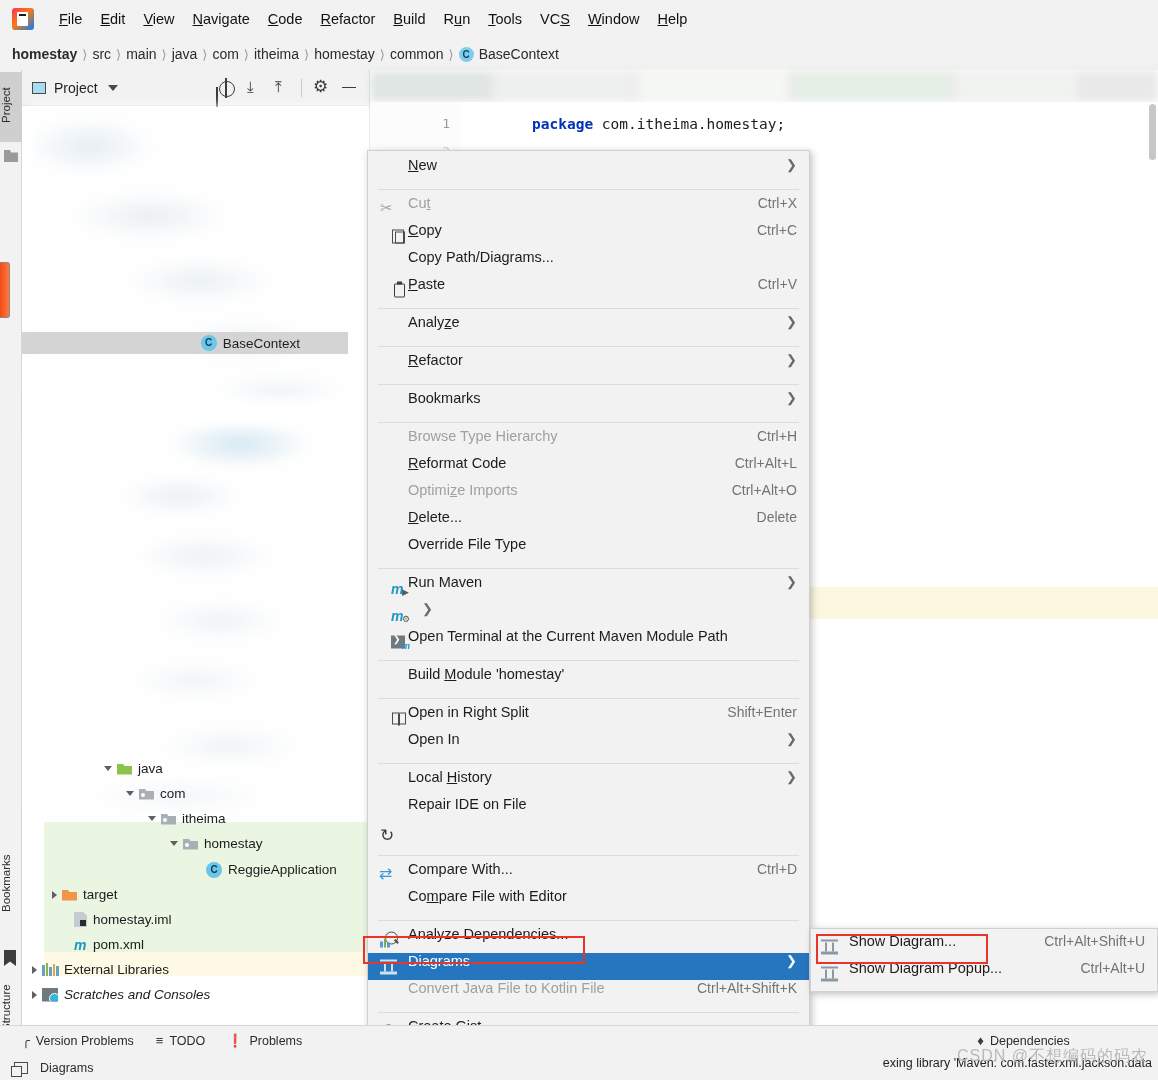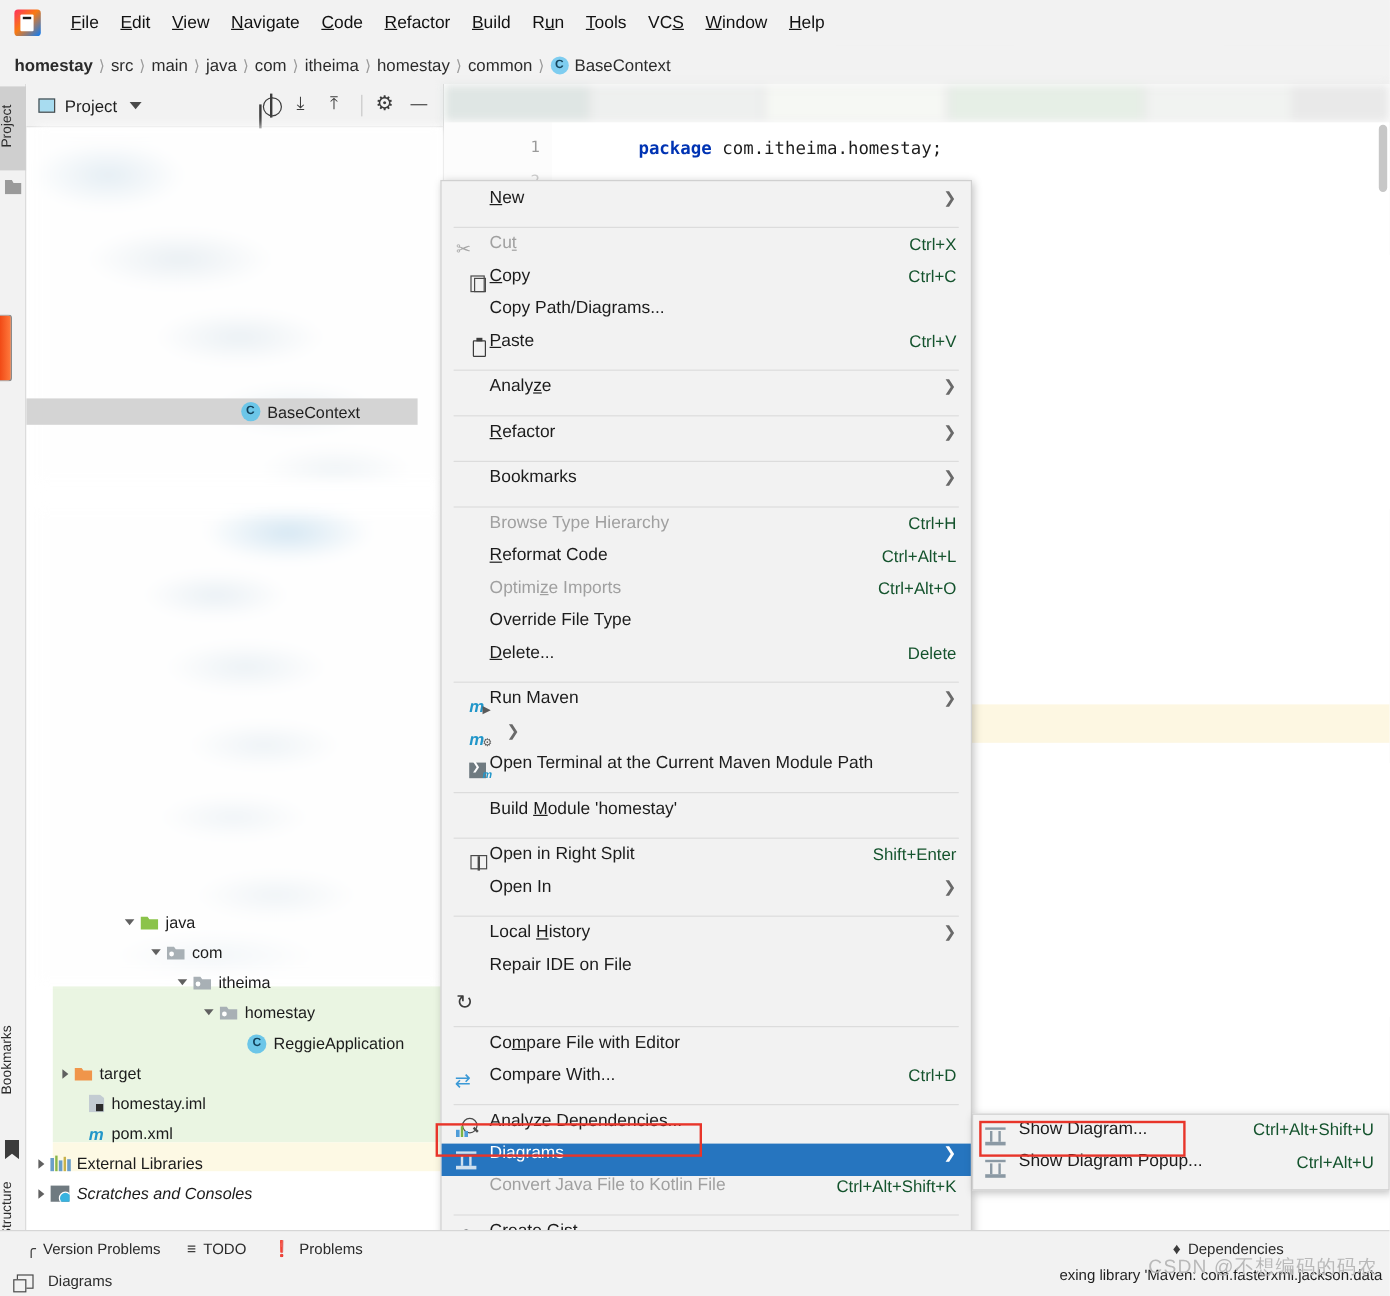--- a/index.html
+++ b/index.html
@@ -236,21 +236,21 @@
     box-shadow:2px 2px 7px rgba(0,0,0,.25);
     padding:6px 0 0 0;
   }
   .mi {
     position:relative; height:27px; display:flex; align-items:flex-start;
     padding-left:40px; padding-right:12px; font-size:14.5px; color:#1c1c1c; cursor:default;
   }
   .mi.dis { color:#a0a0a0; }
   .mi.sel { background:#2675bf; color:#fff; }
   .mi .mlabel { flex:1; white-space:nowrap; }
-  .mi .mshort { color:#14532d; font-size:14px; margin-left:20px; white-space:nowrap; }
+  .mi .mshort { color:#737373; font-size:14px; margin-left:20px; white-space:nowrap; }
   .mi .chev { color:#6a6a6a; font-size:13px; margin-left:14px; }
   .mi.sel .chev { color:#fff; }
   .mi .micon { position:absolute; left:12px; top:50%; transform:translateY(-50%);
     width:17px; height:17px; }
   .msep { height:1px; background:#dcdcdc; margin:5px 10px; }
   .mi u { text-decoration:underline; }
 
   
   .ic-scissors::before{ content:"\2702"; font-size:15px; color:#a5a5a5; position:absolute; left:0; top:-2px; }
   .ic-copy { border:1.5px solid #4a4a4a; width:10px;height:12px; left:15px; top:4px; position:absolute; }
@@ -526,26 +526,26 @@
   </div>
   <div class="mi">
     <span class="mlabel"><u>R</u>eformat Code</span>
     <span class="mshort">Ctrl+Alt+L</span>
   </div>
   <div class="mi dis">
     <span class="mlabel">Optimi<u>z</u>e Imports</span>
     <span class="mshort">Ctrl+Alt+O</span>
   </div>
   <div class="mi">
-    <span class="mlabel">Override File Type</span>
-  </div>
-  <div class="mi">
     <span class="mlabel"><u>D</u>elete...</span>
     <span class="mshort">Delete</span>
   </div>
+  <div class="mi">
+    <span class="mlabel">Override File Type</span>
+  </div>
   <div class="msep"></div>
 
   <div class="mi">
     <span class="micon">
         <span class="ic-mvn">m</span>
         <span class="ic-mvn-sub">▶</span>
       </span>
     <span class="mlabel">Run Maven</span>
     <span class="chev">❯</span>
   </div>
@@ -588,27 +588,27 @@
     <span class="chev">❯</span>
   </div>
   <div class="mi">
     <span class="mlabel">Repair IDE on File</span>
   </div>
   <div class="mi">
     <span class="micon ic-reload"></span>
   </div>
   <div class="msep"></div>
 
-  <div class="mi">
-    <span class="mlabel">Co<u>m</u>pare File with Editor</span>
-  </div>
   <div class="mi">
     <span class="micon ic-compare"></span>
     <span class="mlabel">Compare With...</span>
     <span class="mshort">Ctrl+D</span>
+  </div>
+  <div class="mi">
+    <span class="mlabel">Co<u>m</u>pare File with Editor</span>
   </div>
   <div class="msep"></div>
 
   <div class="mi">
     <span class="micon">
         <span class="ic-deps">
           <i></i>
           <i></i>
           <i></i>
         </span>

